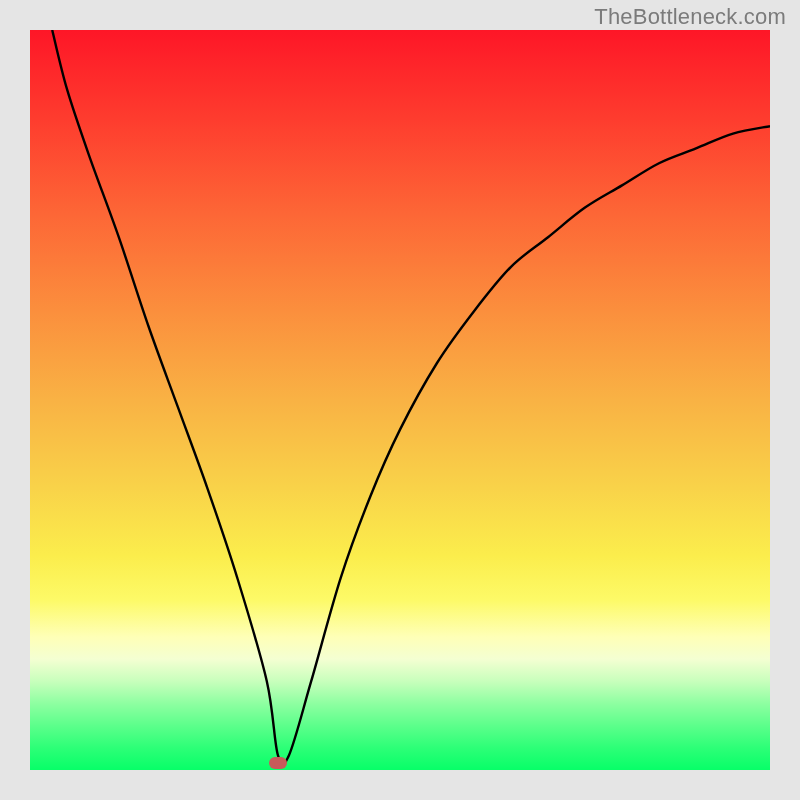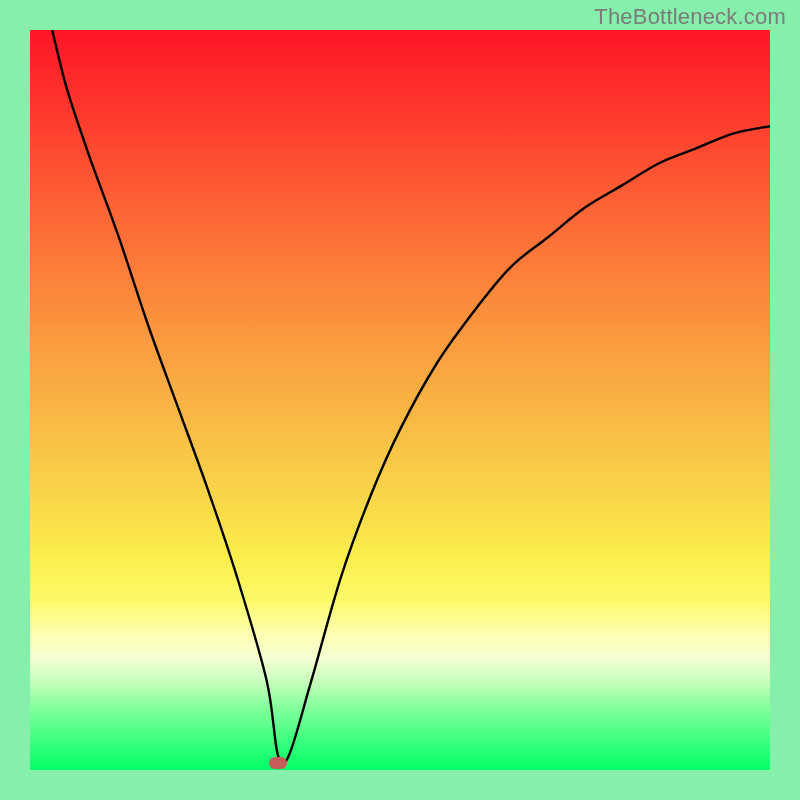--- a/index.html
+++ b/index.html
@@ -8,21 +8,21 @@
     width: 800px;
     height: 800px;
     overflow: hidden;
     background: #000;
     font-family: Arial, Helvetica, sans-serif;
   }
   .frame {
     position: relative;
     width: 800px;
     height: 800px;
-    background: #86efac;
+    background: #e5e5e5;
   }
   .watermark {
     position: absolute;
     top: 4px;
     right: 14px;
     color: #7b7b7b;
     font-size: 22px;
     font-weight: 500;
     letter-spacing: 0.2px;
   }

